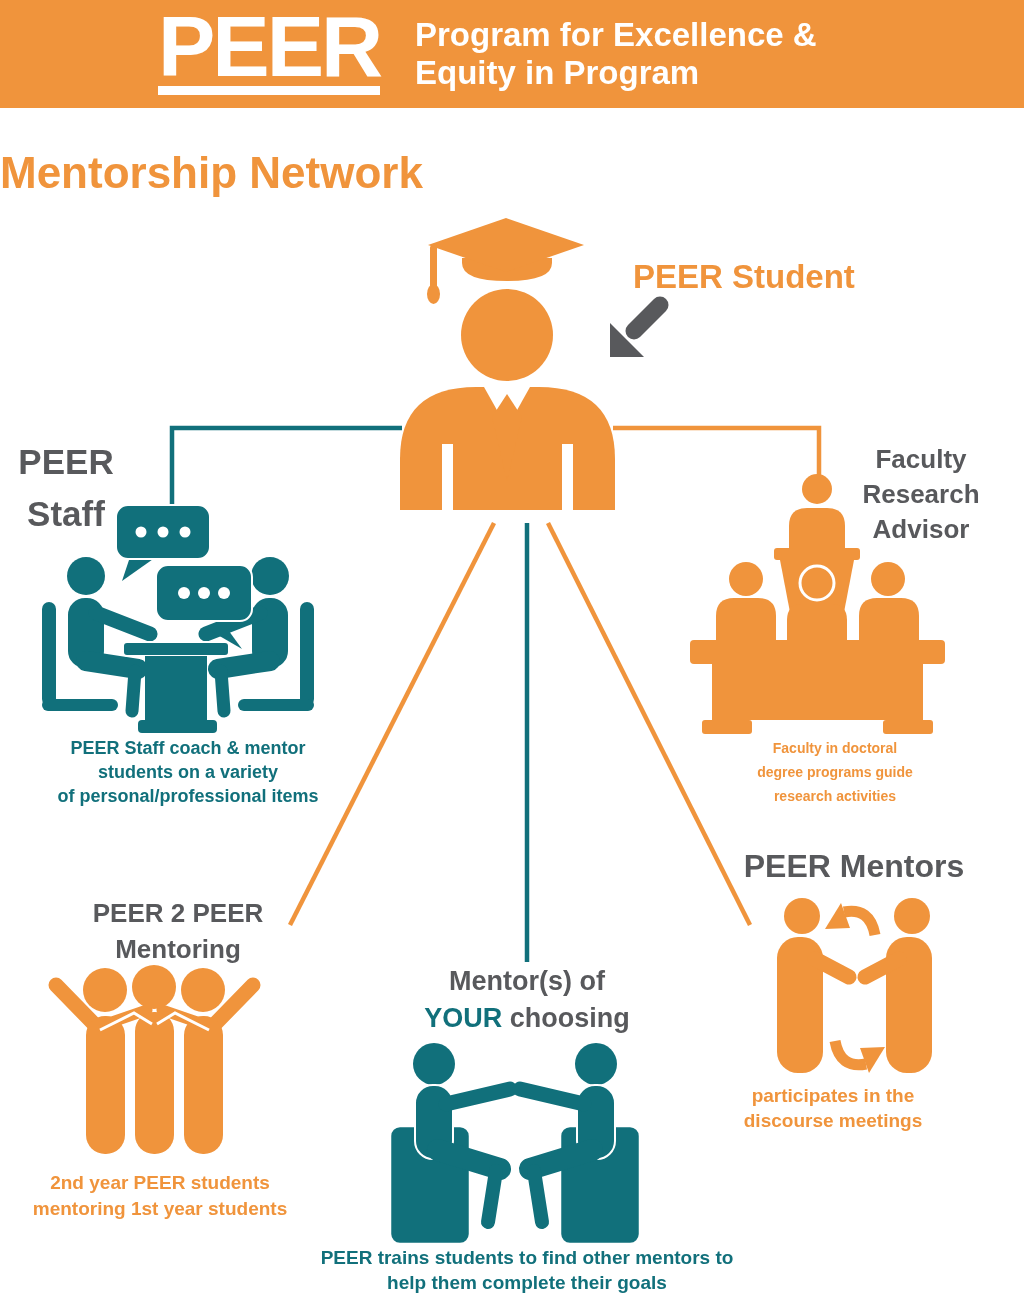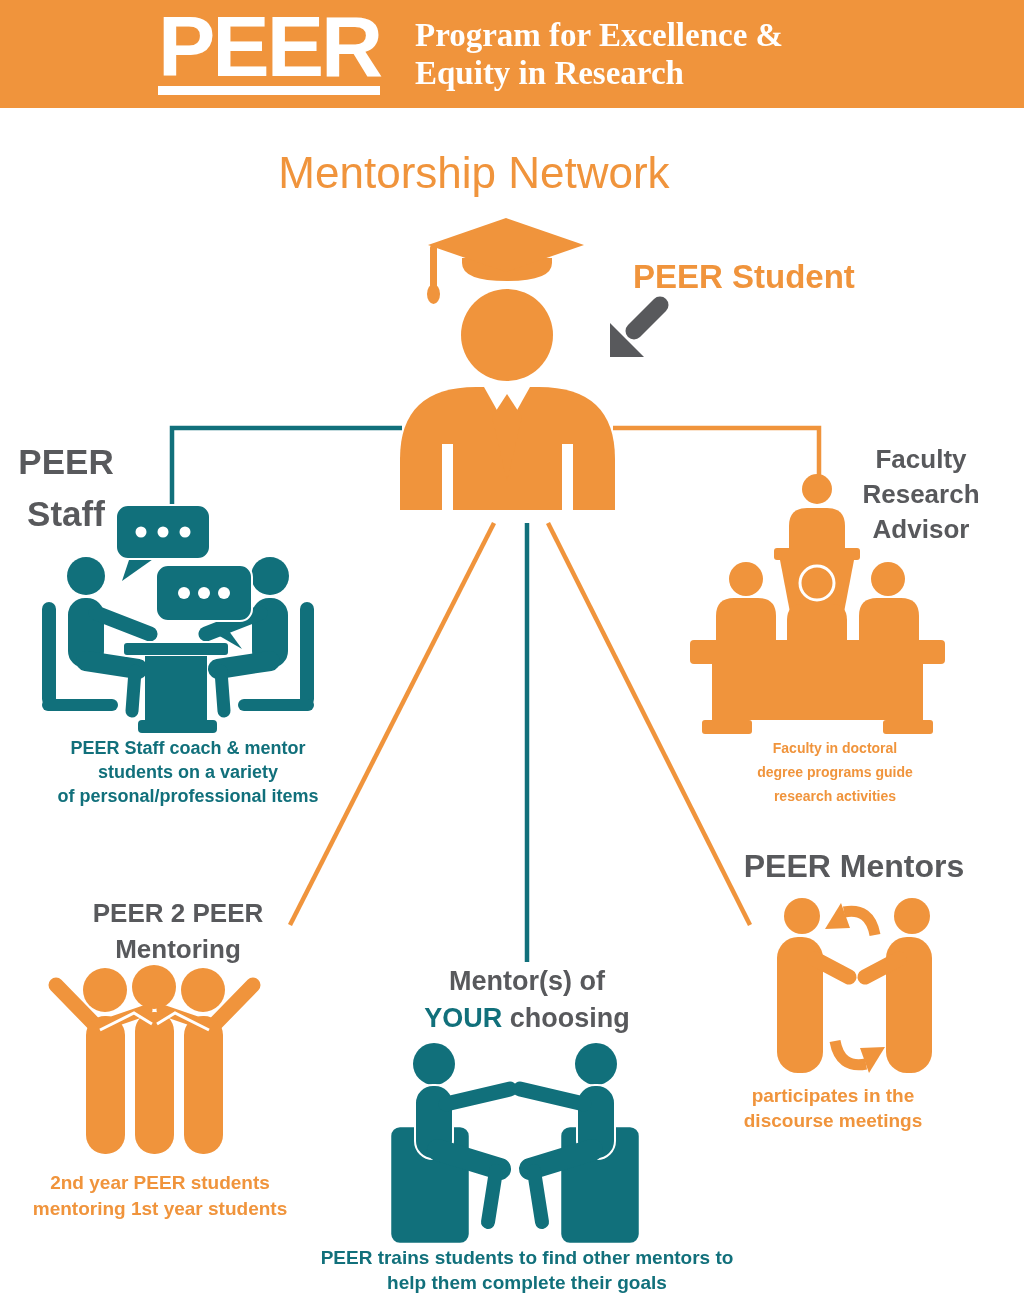--- a/index.html
+++ b/index.html
@@ -17,25 +17,25 @@
   .txt-orange{color:#F0943C;}
   .txt-teal{color:#11707B;}
   .txt-gray{color:#58595C;}
 
   
   .header{position:absolute;left:0;top:0;width:1024px;height:108px;background:#F0943C;}
   .logo{position:absolute;left:158px;top:6px;color:#fff;font-weight:bold;
         font-size:86px;line-height:80px;letter-spacing:-3px;
         border-bottom:9px solid #fff;padding-bottom:0px;}
   .tagline{position:absolute;left:415px;top:16px;color:#fff;font-weight:bold;
-        font-size:33px;line-height:38px;font-family:Liberation Serif, serif;}
+        font-size:33px;line-height:38px;}
 
   
-  .main-title{position:absolute;left:0;top:148px;width:948px;text-align:center;
-        font-weight:normal;font-size:44px;color:#F0943C;}
+  .main-title{position:absolute;left:0;top:148px;width:948px;
+        font-weight:bold;font-size:44px;color:#F0943C;}
 
   
   .connectors{position:absolute;left:0;top:0;z-index:0;}
   .icon{z-index:1;}
   .label{z-index:2;font-weight:bold;text-align:center;}
 
   .student-label{left:633px;top:238px;width:260px;font-size:33px;text-align:left;margin-top:20px;}
   .staff-title{left:0px;top:436px;width:132px;font-size:35px;line-height:52px;}
   .faculty-title{left:840px;top:442px;width:162px;font-size:26px;line-height:35px;}
   .p2p-title{left:28px;top:895px;width:300px;font-size:26px;line-height:36px;}
@@ -50,21 +50,21 @@
 </style>
 </head>
 <body>
 
 <div id="canvas">
 
   <div class="header">
     <div class="logo">PEER</div>
     <div class="tagline">
       <div>Program for Excellence &amp;</div>
-      <div>Equity in Research</div>
+      <div>Equity in Program</div>
     </div>
   </div>
 
   <div class="main-title">Mentorship Network</div>
 
   <svg class="connectors" width="1024" height="1293" viewBox="0 0 1024 1293">
     <polyline points="402,428 172,428 172,508" fill="none" class="stroke-teal" stroke-width="4.5"></polyline>
     <polyline points="613,428 819,428 819,488" fill="none" class="stroke-orange" stroke-width="4.5"></polyline>
     <line x1="494" y1="523" x2="290" y2="925" class="stroke-orange" stroke-width="4.5"></line>
     <line x1="527" y1="523" x2="527" y2="962" class="stroke-teal" stroke-width="4.5"></line>

